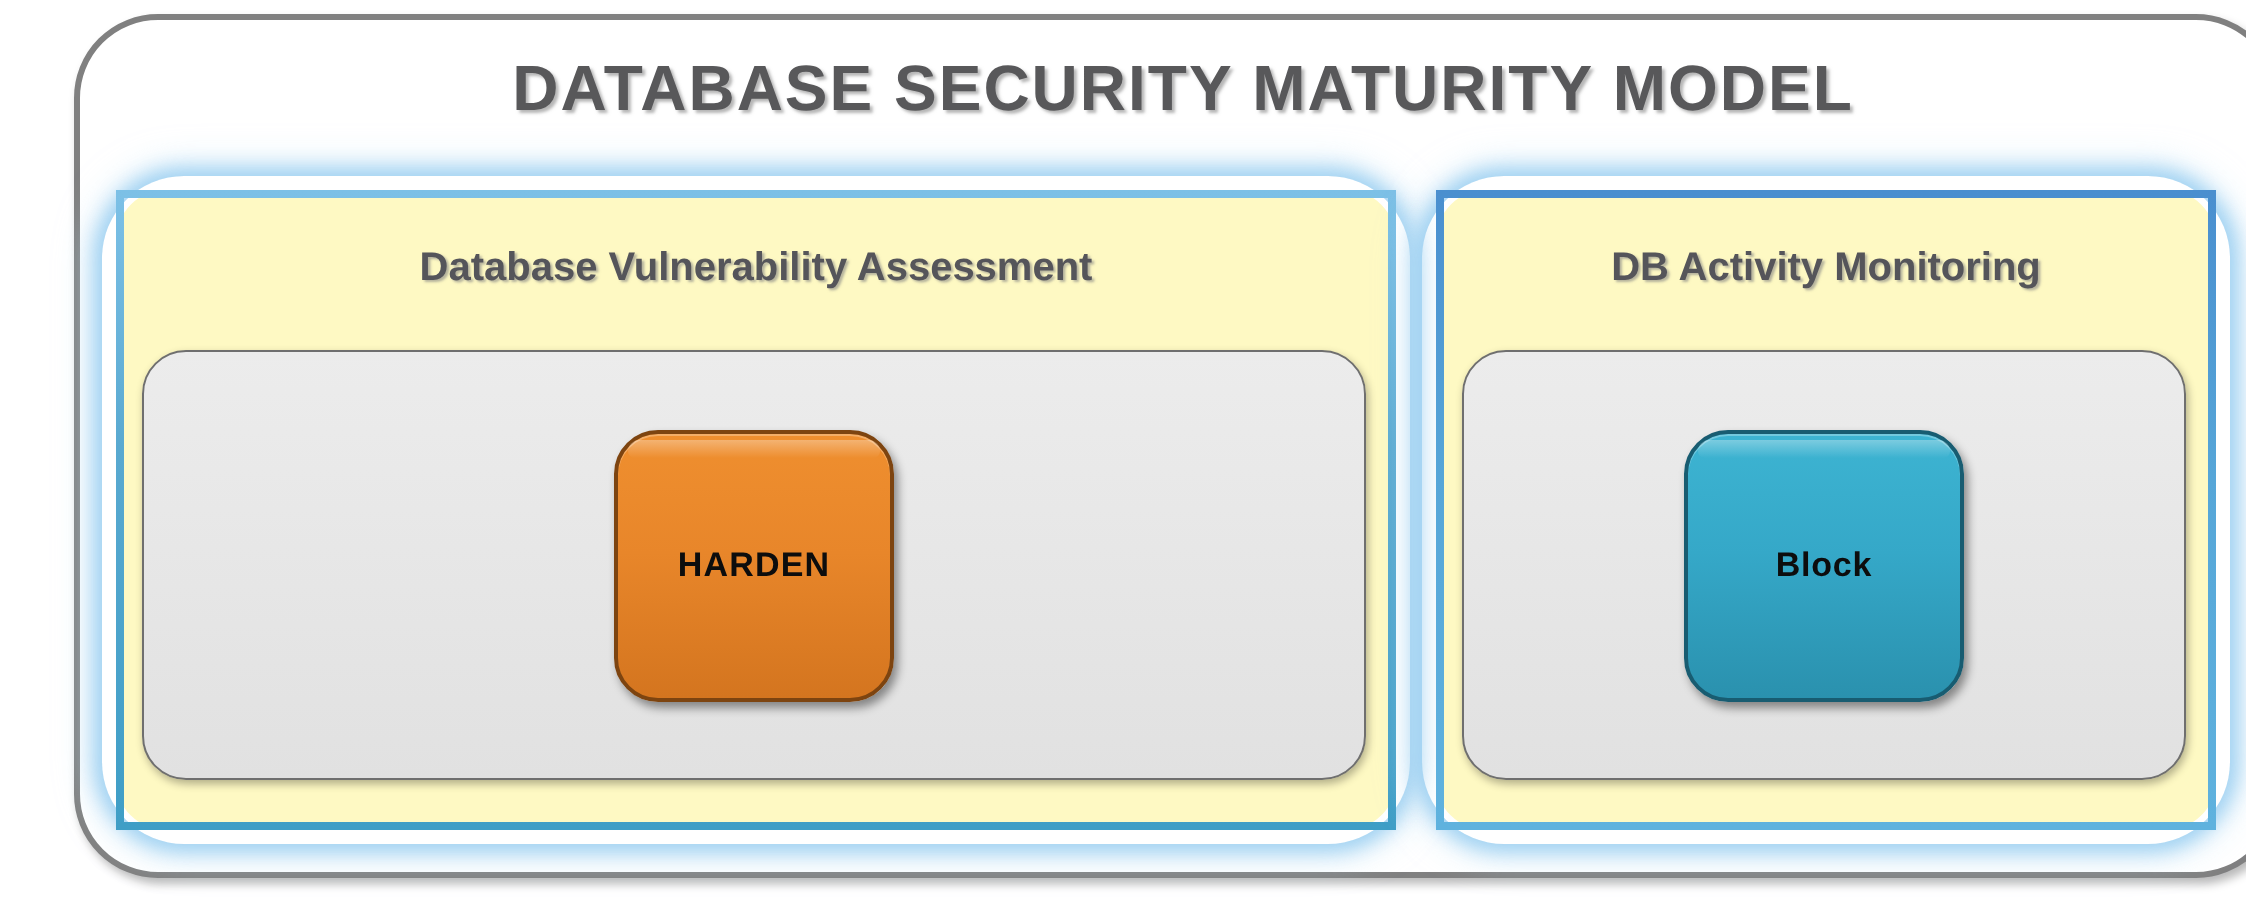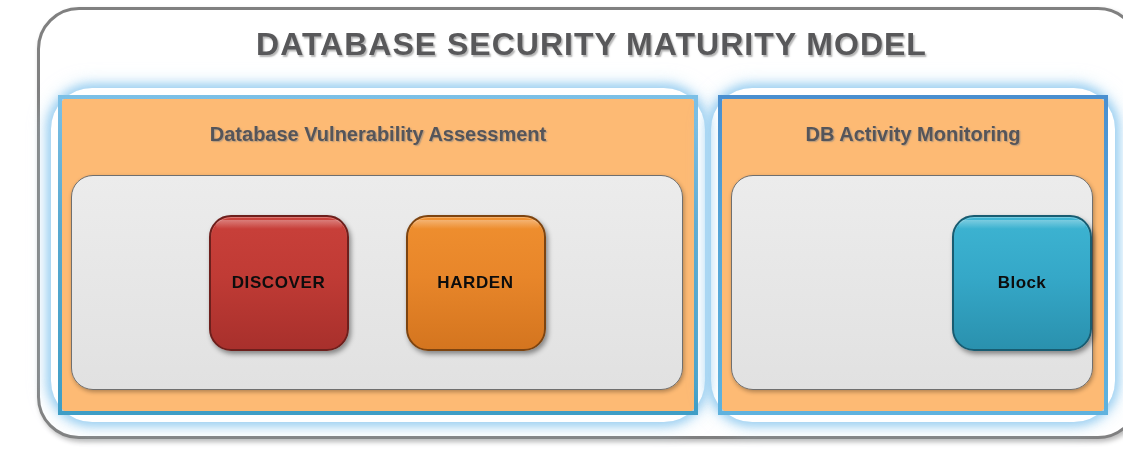--- a/index.html
+++ b/index.html
@@ -49,22 +49,22 @@
     color: #58585a;
     text-shadow: 1.5px 1.5px 1.6px rgba(120,120,120,0.55);
     white-space: nowrap;
     font-stretch: condensed;
   }
 
   
   .panel {
     position: absolute;
     box-sizing: border-box;
-    border-radius: 14px;
-    background: #fdba74;
+    border-radius: 25px;
+    background: #fef9c3;
   }
   .panel-glow {
     position: absolute;
     inset: -7px;
     border-radius: 41px;
     background: transparent;
     box-shadow:
       0 0 9px 4px rgba(150,205,240,0.85),
       0 0 16px 7px rgba(190,225,248,0.55);
     pointer-events: none;
@@ -115,21 +115,21 @@
   .tray-right { left: 13px; top: 80px; width: 362px; height: 215px; }
 
   .tray-inner {
     position: absolute;
     inset: 0;
     display: flex;
     align-items: center;
     justify-content: center;
   }
   .tray-left .tray-inner  { gap: 57px; }
-  .tray-right .tray-inner { gap: 56px; justify-content: flex-end; }
+  .tray-right .tray-inner { gap: 56px; }
 
   
   .stage {
     position: relative;
     box-sizing: border-box;
     width: 140px;
     height: 136px;
     border-radius: 22px;
     border: 2.5px solid rgba(0,0,0,0.55);
     display: flex;
@@ -195,23 +195,20 @@
 
   <div class="panel panel-left">
     <div class="panel-glow"></div>
     <div class="panel-ring"></div>
 
     <div class="panel-heading">Database Vulnerability Assessment</div>
 
     <div class="tray tray-left">
       <div class="tray-inner">
 
-        <div class="stage stage-discover caps">
-          <span class="stage-label">DISCOVER</span>
-        </div>
 
         <div class="stage stage-harden caps">
           <span class="stage-label">HARDEN</span>
         </div>
 
 
       </div>
     </div>
   </div>
 

